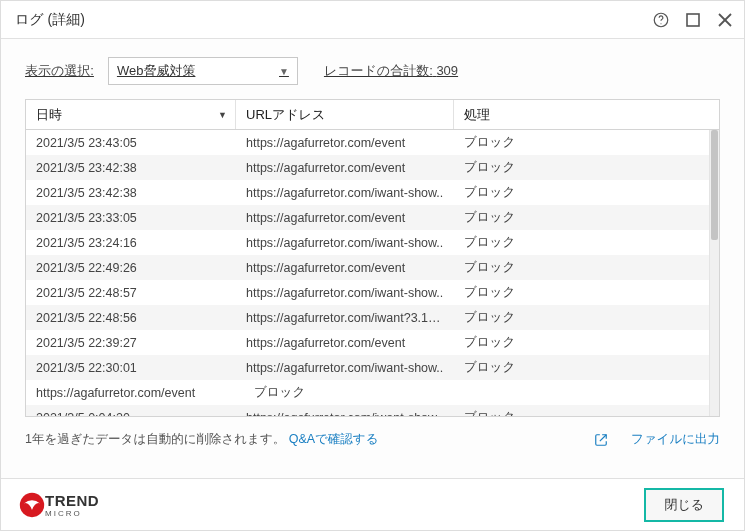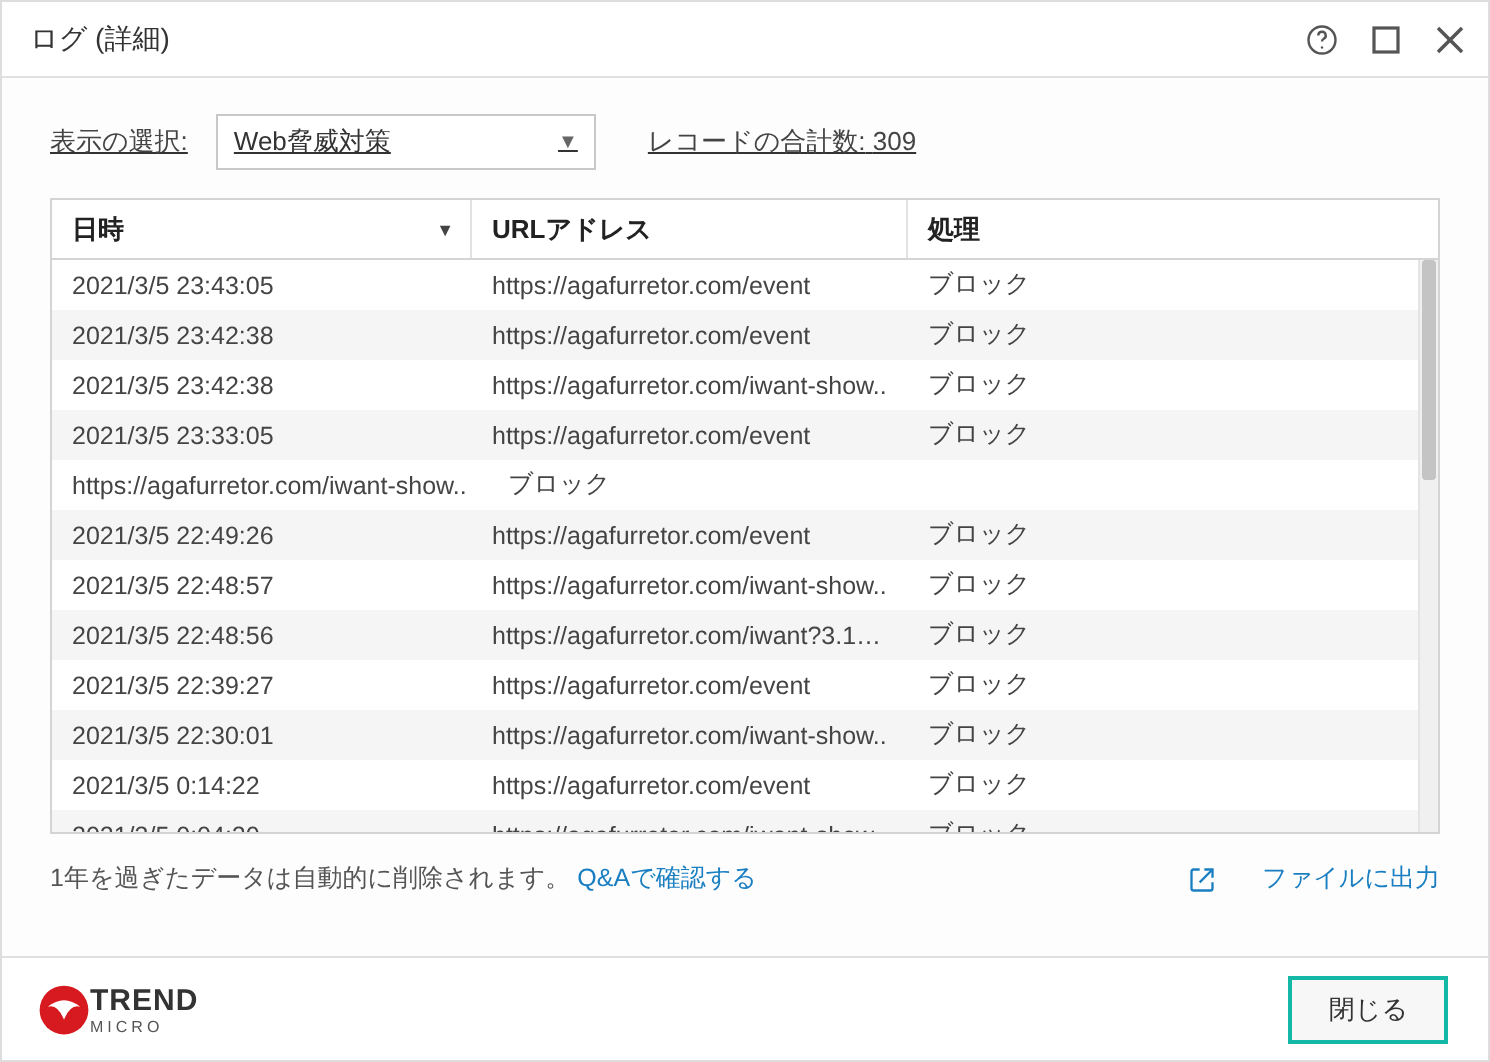--- a/index.html
+++ b/index.html
@@ -61,21 +61,21 @@
   .thead {
     display: flex;
     height: 30px;
     background: #fff;
     border-bottom: 1px solid #d4d4d4;
   }
   .th {
     display: flex;
     align-items: center;
     padding: 0 10px;
-    font-weight: bold;
+    font-weight: normal;
     font-size: 13px;
     color: #222;
     border-right: 1px solid #e2e2e2;
     position: relative;
     text-align: right;
   }
   .th:last-child { border-right: none; }
   .col-date { width: 210px; }
   .col-url  { width: 218px; }
   .col-act  { flex: 1; }
@@ -198,20 +198,21 @@
         <div class="cell col-date">2021/3/5 23:42:38</div>
         <div class="cell col-url">https://agafurretor.com/iwant-show..</div>
         <div class="cell col-act">ブロック</div>
       </div>
       <div class="row">
         <div class="cell col-date">2021/3/5 23:33:05</div>
         <div class="cell col-url">https://agafurretor.com/event</div>
         <div class="cell col-act">ブロック</div>
       </div>
       <div class="row">
+        <div class="cell col-date">2021/3/5 23:24:16</div>
         <div class="cell col-url">https://agafurretor.com/iwant-show..</div>
         <div class="cell col-act">ブロック</div>
       </div>
       <div class="row">
         <div class="cell col-date">2021/3/5 22:49:26</div>
         <div class="cell col-url">https://agafurretor.com/event</div>
         <div class="cell col-act">ブロック</div>
       </div>
       <div class="row">
         <div class="cell col-date">2021/3/5 22:48:57</div>
@@ -227,21 +228,20 @@
         <div class="cell col-date">2021/3/5 22:39:27</div>
         <div class="cell col-url">https://agafurretor.com/event</div>
         <div class="cell col-act">ブロック</div>
       </div>
       <div class="row">
         <div class="cell col-date">2021/3/5 22:30:01</div>
         <div class="cell col-url">https://agafurretor.com/iwant-show..</div>
         <div class="cell col-act">ブロック</div>
       </div>
       <div class="row">
-        <div class="cell col-date">2021/3/5 0:14:22</div>
         <div class="cell col-url">https://agafurretor.com/event</div>
         <div class="cell col-act">ブロック</div>
       </div>
       <div class="row">
         <div class="cell col-date">2021/3/5 0:04:20</div>
         <div class="cell col-url">https://agafurretor.com/iwant-show..</div>
         <div class="cell col-act">ブロック</div>
       </div>
     </div>
   <div class="scrollbar">

